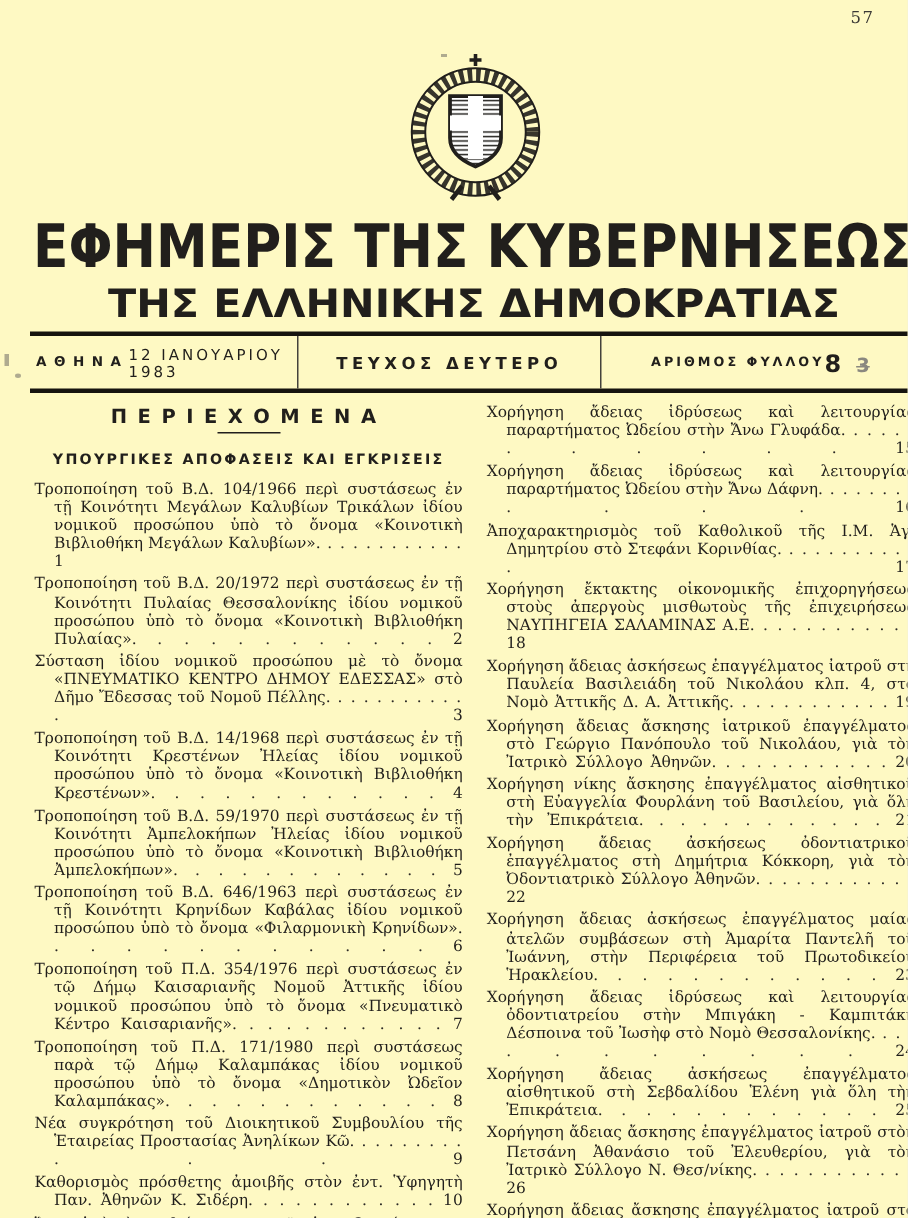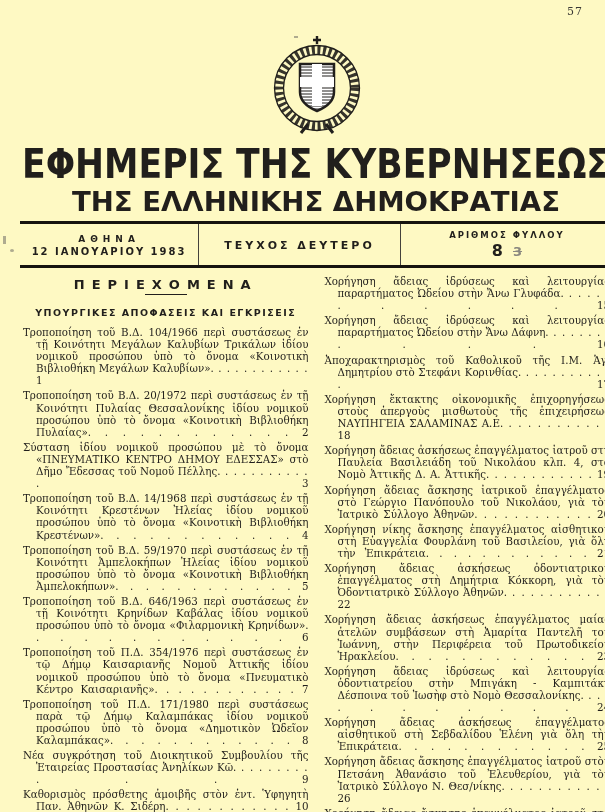--- a/index.html
+++ b/index.html
@@ -15,26 +15,26 @@
   .emblem-wrap { text-align:center; padding-top:24px; height:114px; }
 
   .masthead-title { display:block; margin:2px auto 0; }
   .masthead-sub   { display:block; margin:0 auto; }
 
   .issue-bar {
     display:flex; margin:3px 6px 0 6px;
     border-top:3px solid #16140f; border-bottom:3px solid #16140f;
     font-family:"DejaVu Sans", sans-serif;
   }
-  .issue-cell { padding:6px 4px 5px; display:flex; flex-direction:column; justify-content:center; align-items:center; }
+  .issue-cell { padding:6px 4px 5px; display:flex; flex-direction:row; justify-content:center; align-items:center; }
   .issue-cell.left   { width:30%; border-right:1px solid #44423c; }
   .issue-cell.center { width:34%; border-right:1px solid #44423c; }
   .issue-cell.right  { width:36%; }
   .place  { font-size:9px;  font-weight:bold; letter-spacing:5px; }
-  .date   { font-size:10px; font-weight:bold; letter-spacing:2px; margin-top:2px;text-align:right; }
+  .date   { font-size:10px; font-weight:normal; letter-spacing:2px; margin-top:2px; }
   .teyxos { font-size:11px; font-weight:bold; letter-spacing:3px; }
   .sheet-label { font-size:8.5px; font-weight:bold; letter-spacing:2px; }
   .sheet-num-row { margin-top:1px; font-size:16px; font-weight:bold; }
   .stamp { color:#8a887f; font-weight:bold; text-decoration:line-through; margin-left:10px; font-size:13px; }
 
   .columns { display:flex; gap:16px; padding:7px 9px 0 9px; }
   .col { flex:1; min-width:0; }
 
   .toc-heading {
     text-align:center; font-family:"DejaVu Sans", sans-serif;

